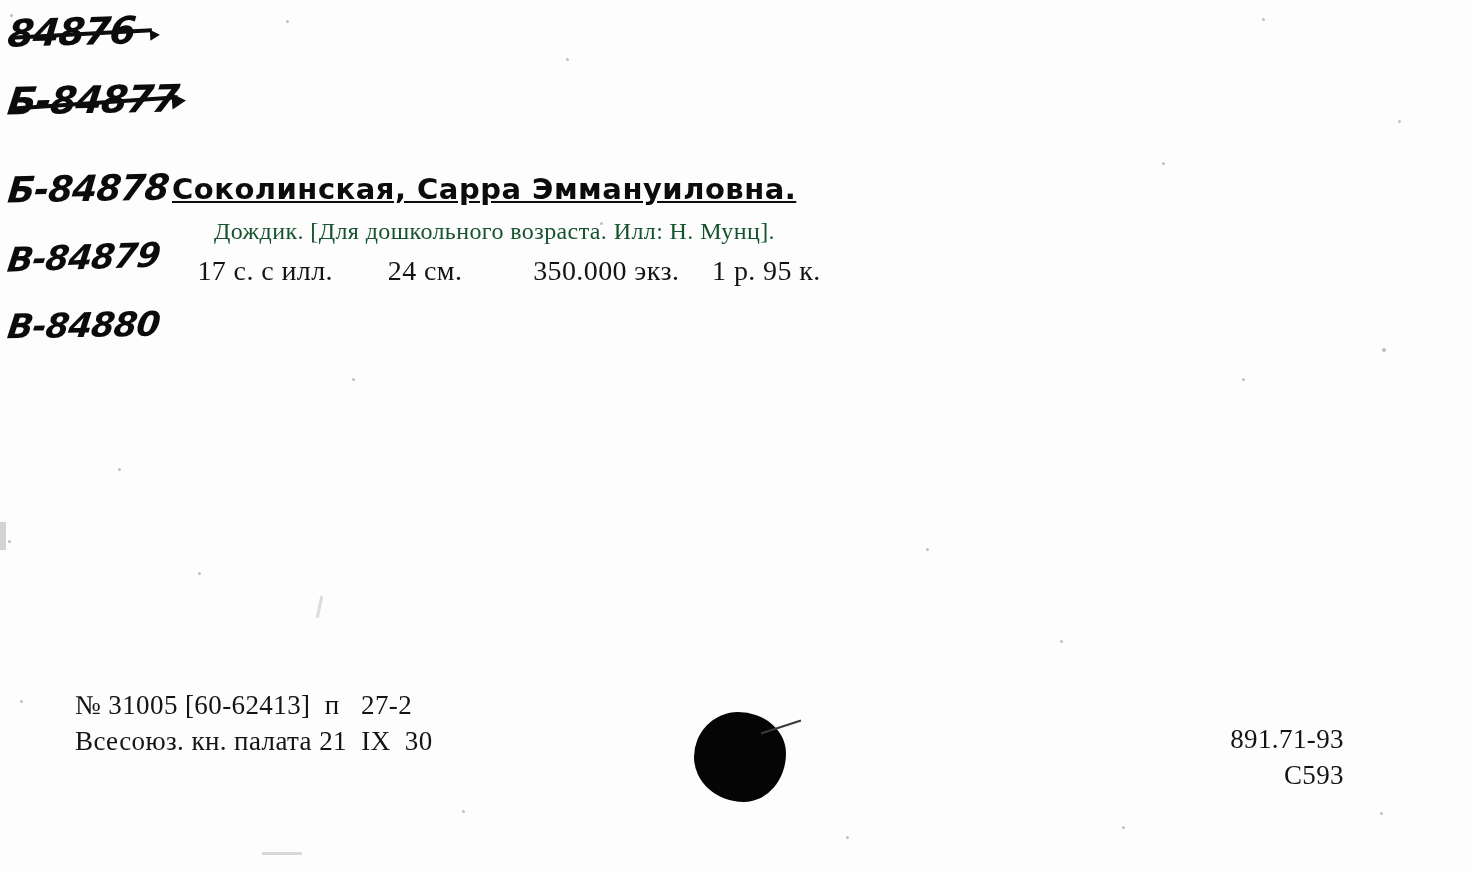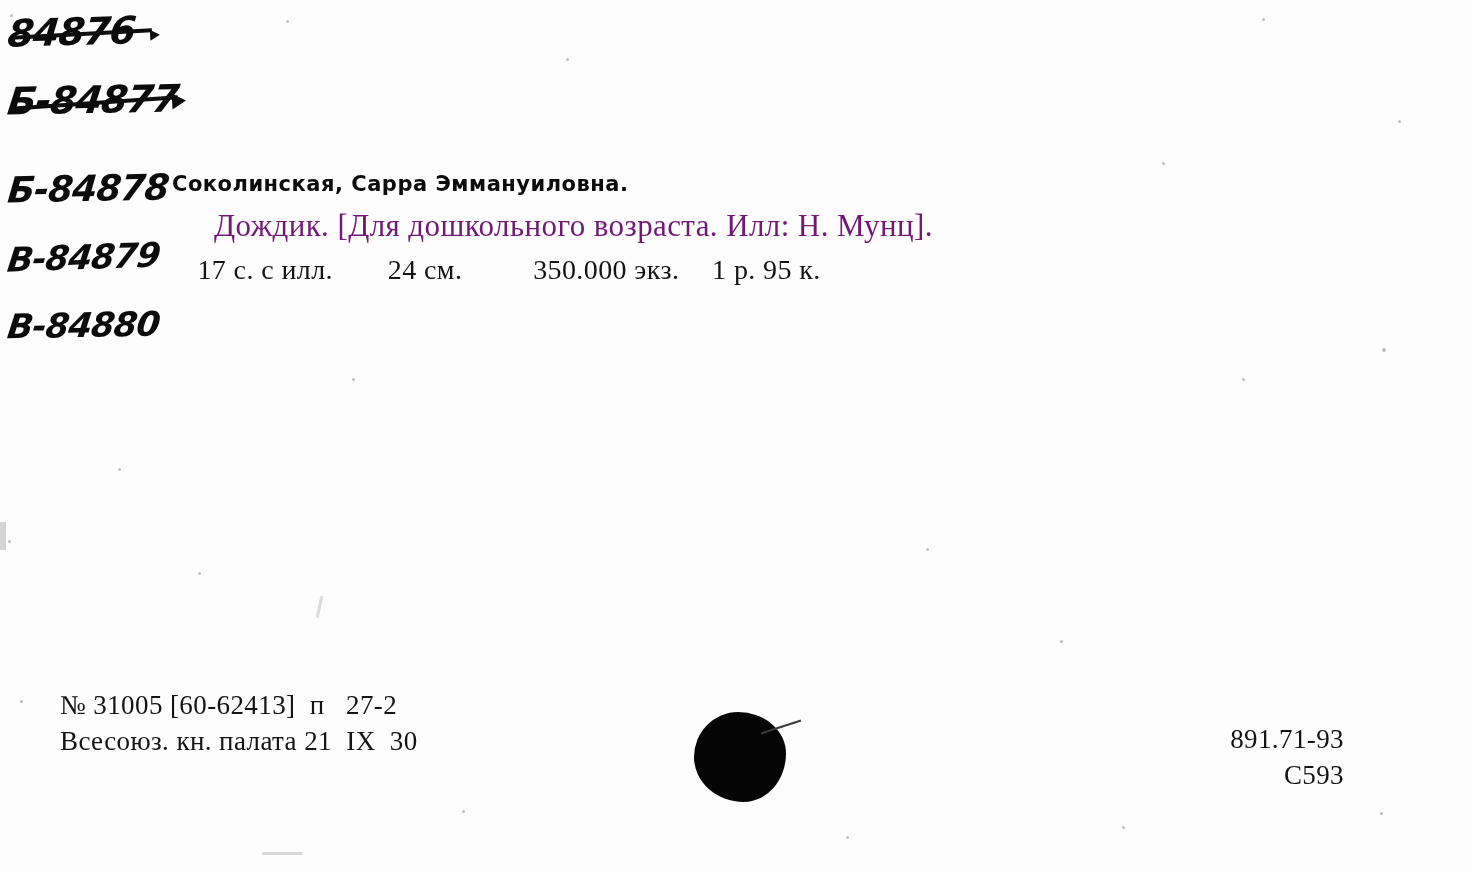--- a/index.html
+++ b/index.html
@@ -64,49 +64,50 @@
   
   .bib {
     position: absolute;
     left: 172px;
     top: 172px;
     width: 1180px;
   }
   .bib-author {
     font-family: "DejaVu Sans", sans-serif;
     font-weight: 700;
-    font-size: 21px;
+    font-size: 29px;
     letter-spacing: .5px;
     margin: 0 0 12px 0;
     color: #0c0c0c;
+    text-decoration: underline;
   }
   .bib-line {
     font-family: "Liberation Serif", serif;
-    font-size: 31px;
+    font-size: 24px;
     letter-spacing: .4px;
     margin: 0 0 6px 0;
-    color: #701a75;
+    color: #14532d;
   }
   .bib-line.indent { text-indent: 42px; }
   .bib-phys {
     font-family: "Liberation Serif", serif;
     font-size: 28px;
     letter-spacing: .4px;
     margin: 10px 0 0 0;
     color: #141414;
   }
   .bib-phys span { display: inline-block; }
   .gap-a { width: 40px; }
   .gap-b { width: 56px; }
   .gap-c { width: 18px; }
 
   
   .footer-left {
     position: absolute;
-    left: 60px;
+    left: 75px;
     top: 688px;
     font-family: "Liberation Serif", serif;
     font-size: 27px;
     letter-spacing: .4px;
     line-height: 1.33;
     color: #141414;
   }
   .footer-left div { white-space: pre; }
 
   .footer-right {

